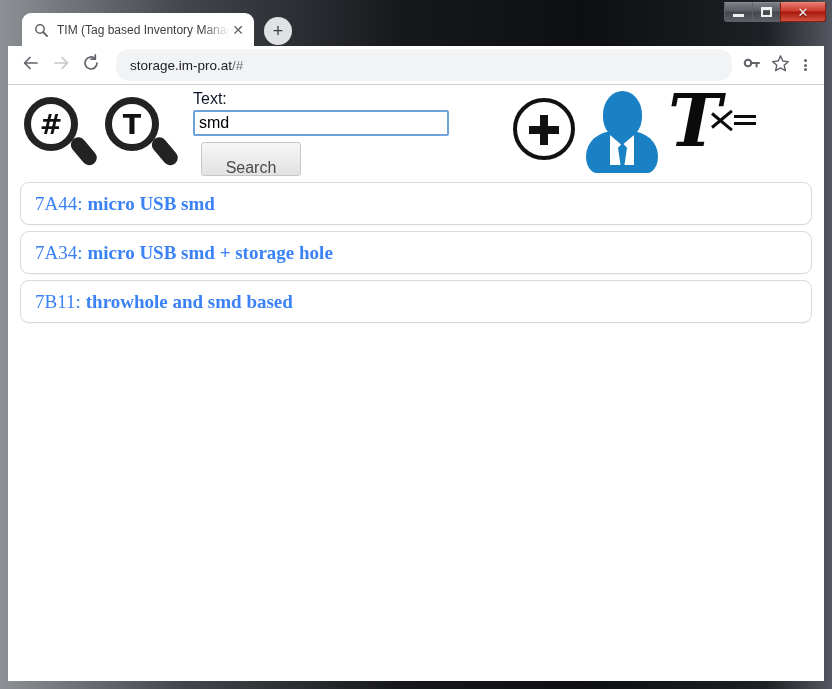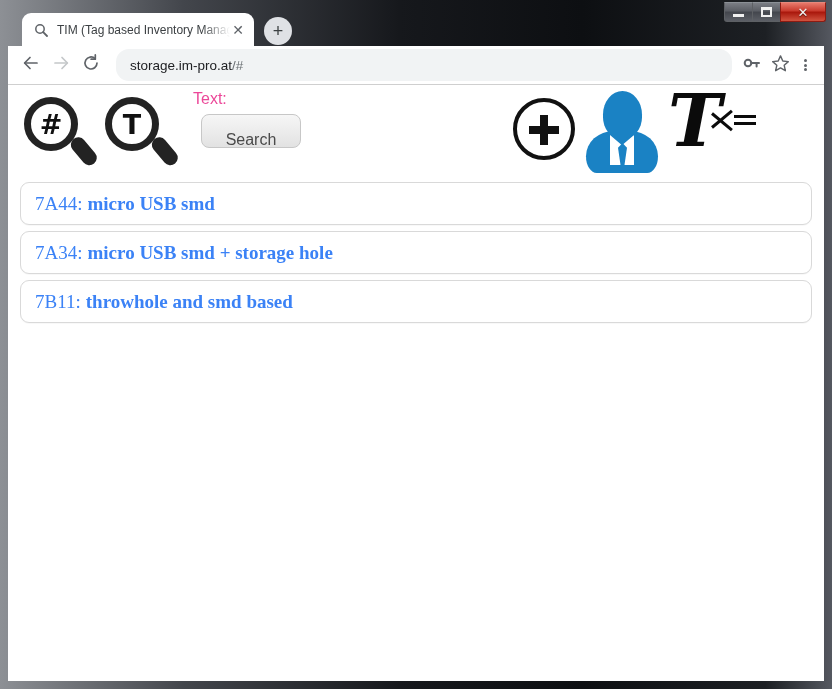--- a/index.html
+++ b/index.html
@@ -156,42 +156,42 @@
   .mag .handle {
     position: absolute; left: 44px; top: 44px;
     width: 15px; height: 32px; border-radius: 8px;
     background: #232323;
     transform: rotate(-40deg);
     transform-origin: top center;
   }
 
   
   #searchform { position: absolute; left: 185px; top: 5px; width: 270px; }
-  #search-label { font-size: 16px; color: #ec4899; font-family: "Liberation Sans", sans-serif; display: block; margin-bottom: 2px; }
+  #search-label { font-size: 16px; color: #0f172a; font-family: "Liberation Sans", sans-serif; display: block; margin-bottom: 2px; }
   #search-input {
     display: block; width: 256px; height: 26px;
     border: 2px solid #6fa3d9;
     border-radius: 2px;
     padding: 0 4px;
     font-size: 16px; color: #000;
     font-family: "Liberation Sans", sans-serif;
     background: #fff;
     outline: none;
   }
   #search-button {
     display: block;
     margin: 6px 0 0 8px;
     min-width: 100px; height: 31px;
     padding: 16px 14px;
     font-size: 16px;
     color: #4a4a4a;
     font-family: "Liberation Sans", sans-serif;
     background: linear-gradient(to bottom, #f6f6f6 0%, #ececec 52%, #e2e2e2 100%);
     border: 1px solid #c7c7c7;
-    border-radius: 8px;
+    border-radius: 3px;
   }
 
   
   #add-icon {
     left: 505px; top: 13px; width: 64px; height: 64px;
   }
   #add-icon .pc {
     width: 62px; height: 62px; border-radius: 50%;
     border: 4px solid #111;
     position: relative;
@@ -394,20 +394,21 @@
 
       <div class="mag hdr-icon" style="left:95px; top:10px;">
         <div class="ring">
           <span>T</span>
         </div>
         <div class="handle"></div>
       </div>
 
       <div id="searchform">
         <label id="search-label">Text:</label>
+        <input id="search-input" type="text" value="smd" style="">
         <button id="search-button">Search</button>
       </div>
 
       <div class="hdr-icon" id="add-icon">
         <div class="pc"></div>
       </div>
 
       <div class="hdr-icon" id="user-icon">
         <div class="body"></div>
         <div class="shirt"></div>

